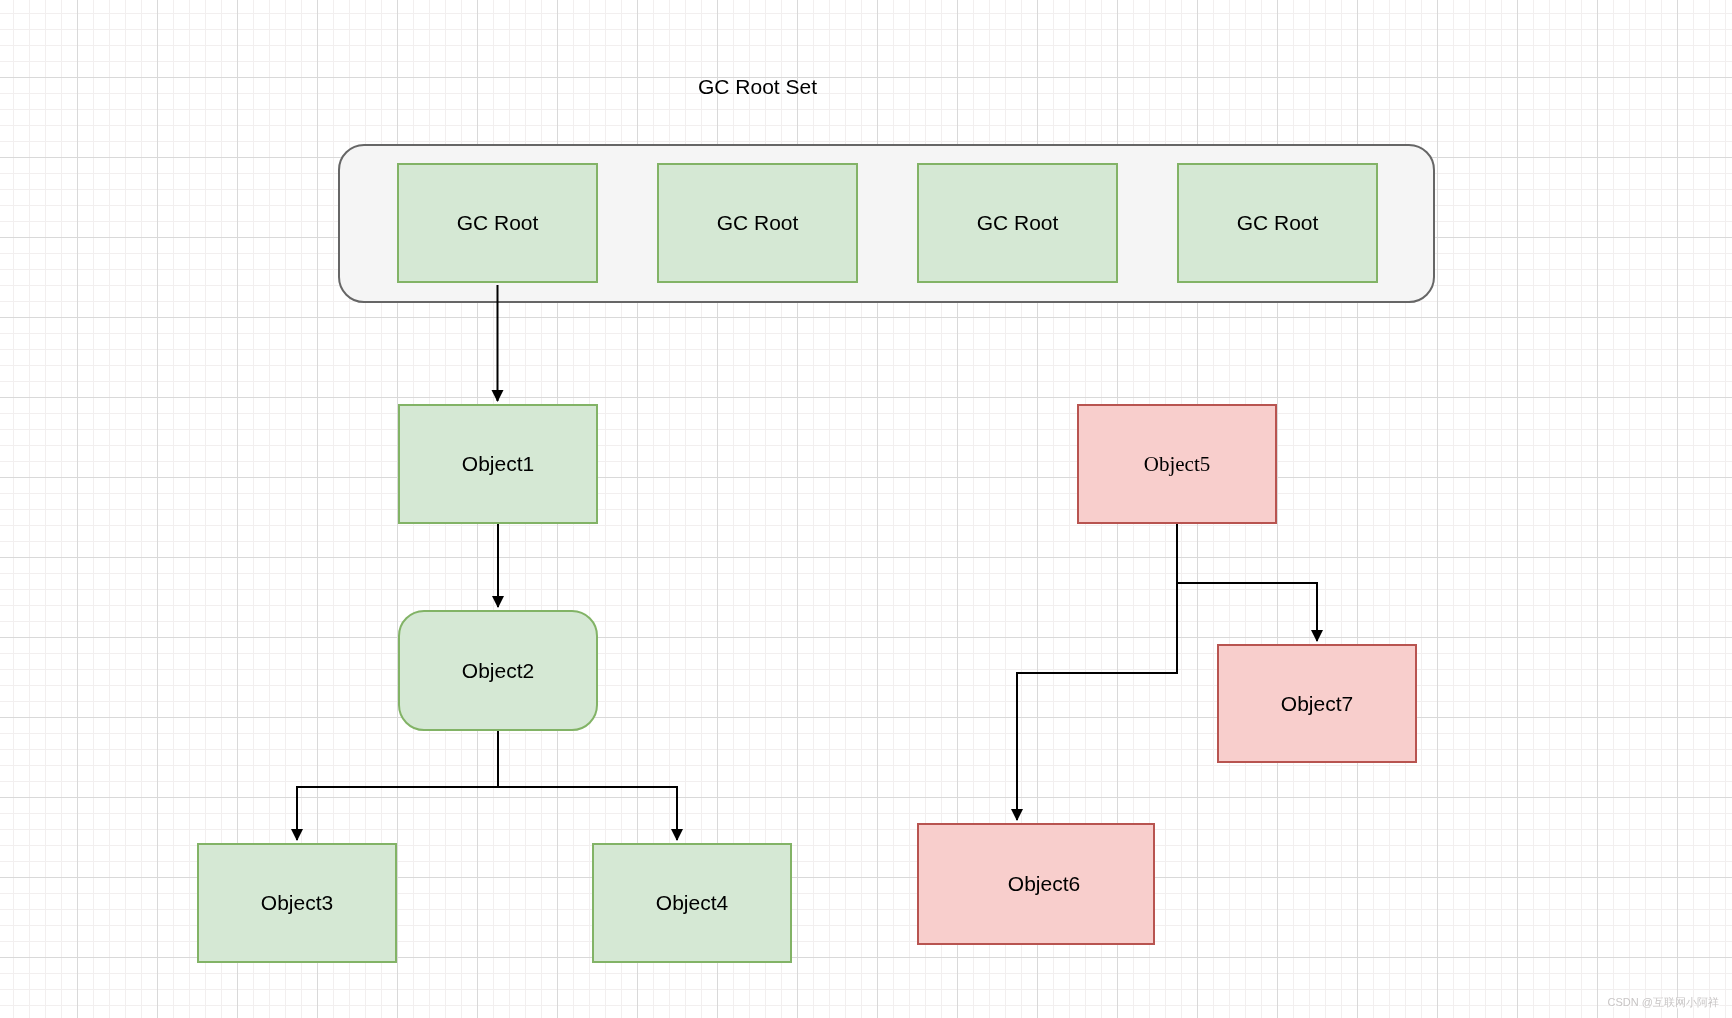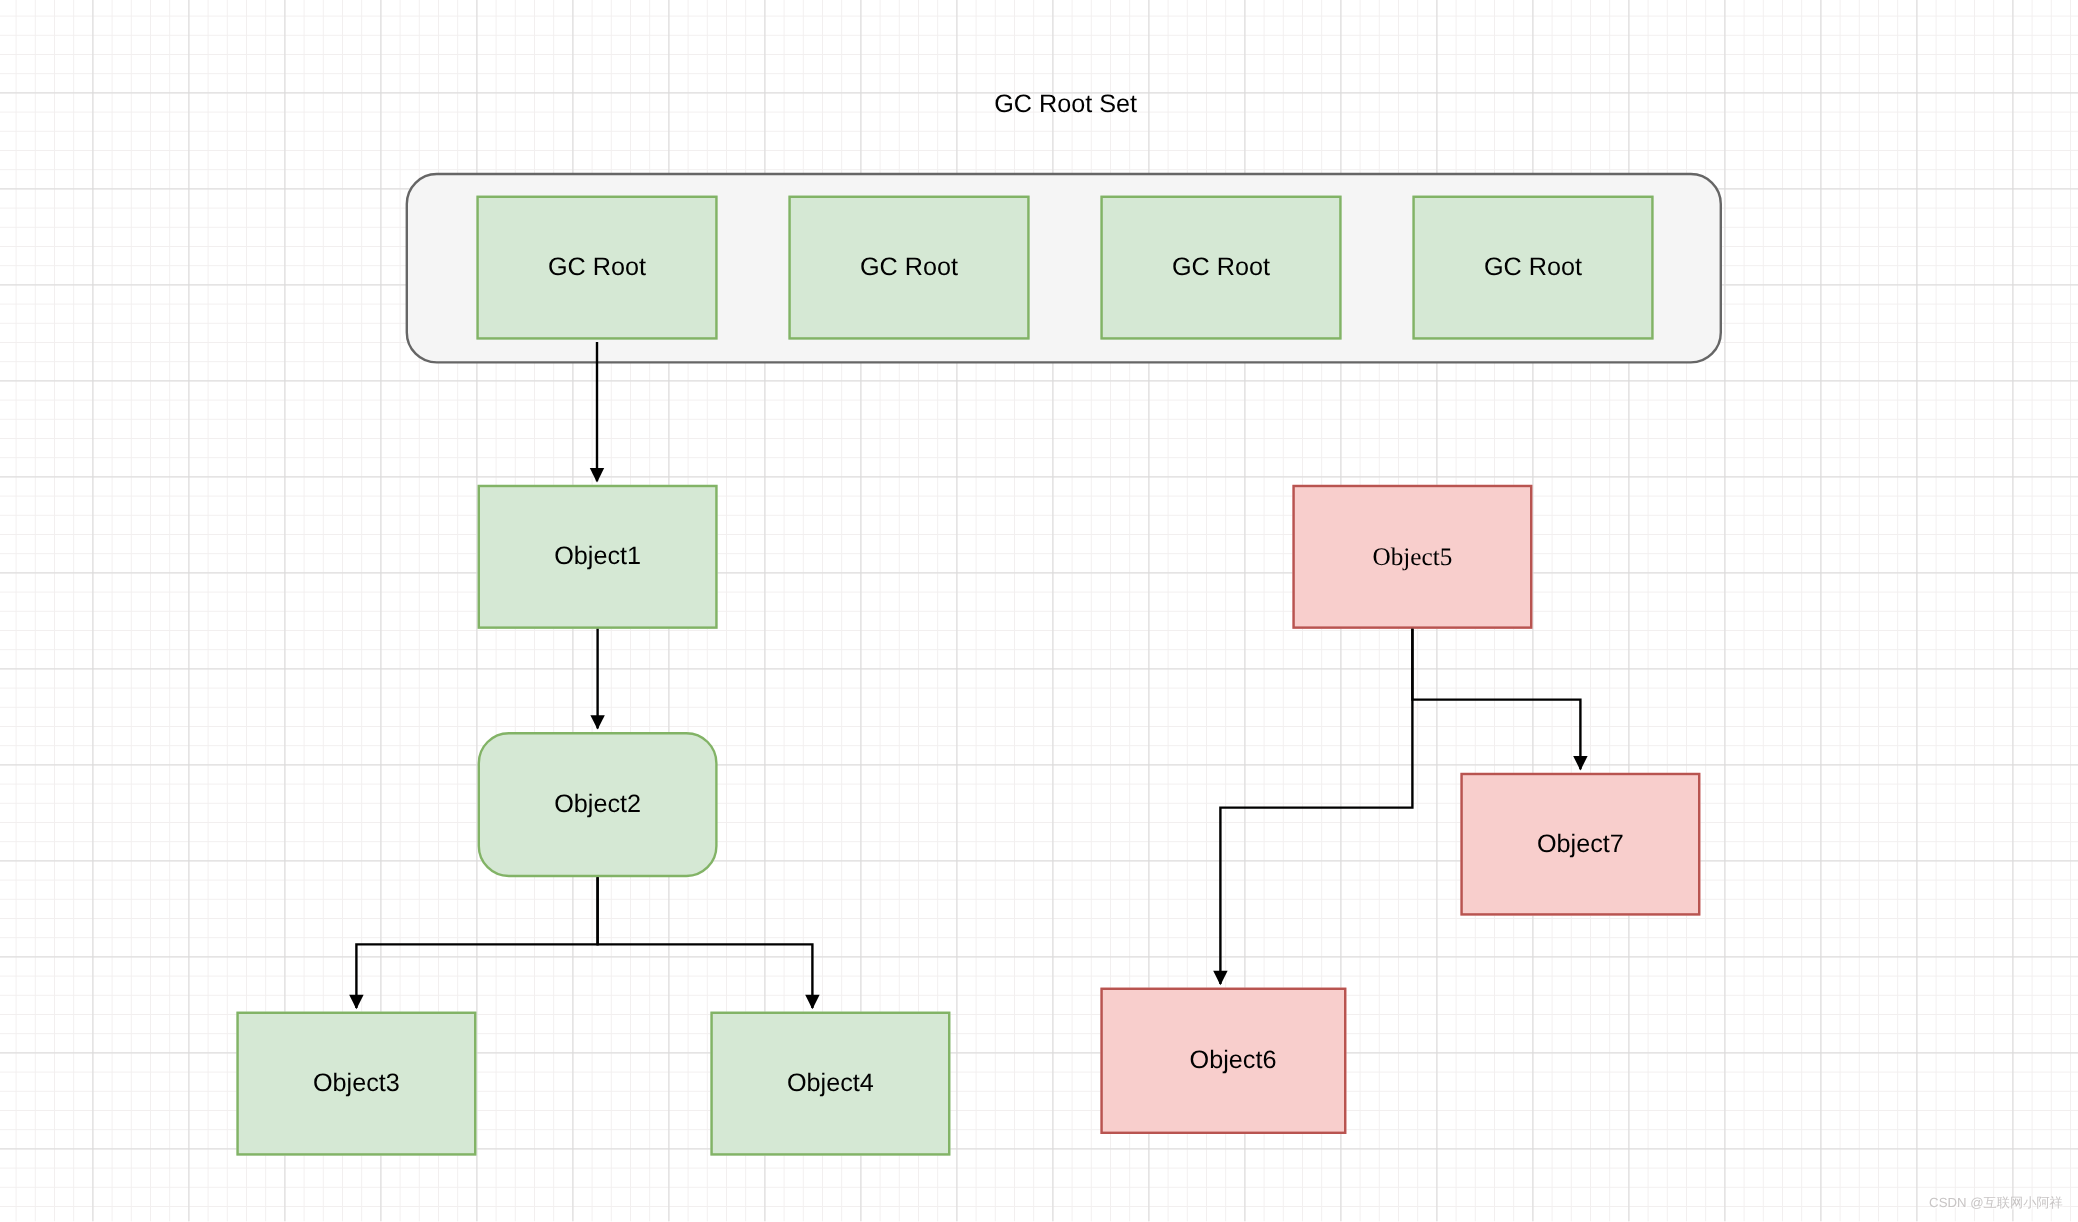--- a/index.html
+++ b/index.html
@@ -18,24 +18,23 @@
     background-image:
       linear-gradient(#d9d9d9 1px, transparent 1px),
       linear-gradient(90deg, #d9d9d9 1px, transparent 1px),
       linear-gradient(#f2efef 1px, transparent 1px),
       linear-gradient(90deg, #f2efef 1px, transparent 1px);
     background-size: 80px 80px, 80px 80px, 16px 16px, 16px 16px;
     background-position: -3px -3px;
   }
   .diagram-title {
     position: absolute;
-    left: 738px;
+    left: 698px;
     top: 75px;
     width: 300px;
-    text-align: center;
     font-size: 21px;
     color: #000000;
     white-space: nowrap;
   }
   .container-frame {
     position: absolute;
     left: 338px;
     top: 144px;
     width: 1093px;
     height: 155px;
@@ -67,21 +66,21 @@
   .gc-root-2 { left: 657px; top: 163px; width: 201px; height: 120px; }
   .gc-root-3 { left: 917px; top: 163px; width: 201px; height: 120px; }
   .gc-root-4 { left: 1177px; top: 163px; width: 201px; height: 120px; }
   
   .object1 { left: 398px; top: 404px; width: 200px; height: 120px; }
   .object2 { left: 398px; top: 610px; width: 200px; height: 121px; border-radius: 26px; }
   .object3 { left: 197px; top: 843px; width: 200px; height: 120px; }
   .object4 { left: 592px; top: 843px; width: 200px; height: 120px; }
   
   .object5 { left: 1077px; top: 404px; width: 200px; height: 120px; font-family: Liberation Serif, serif; }
-  .object6 { left: 917px;  top: 823px; width: 205px; height: 122px; padding-left: 16px; }
+  .object6 { left: 917px;  top: 823px; width: 238px; height: 122px; padding-left: 16px; }
   .object7 { left: 1217px; top: 644px; width: 200px; height: 119px; text-align: center; }
 
   .edges-layer {
     position: absolute;
     left: 0; top: 0;
     width: 1732px;
     height: 1018px;
     pointer-events: none;
   }
   .watermark {

